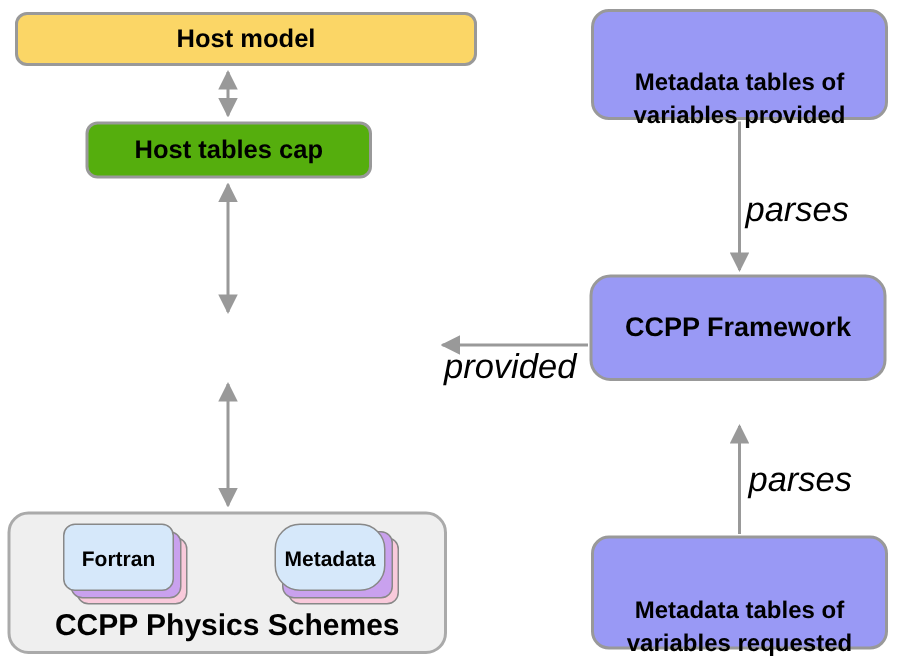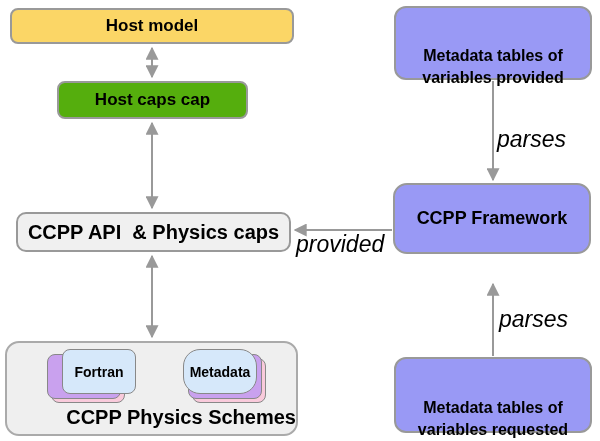--- a/index.html
+++ b/index.html
@@ -24,38 +24,38 @@
     position: absolute;
     border: 2px solid #999999;
     display: flex;
     align-items: center;
     justify-content: center;
     text-align: center;
     font-weight: bold;
   }
   .node span { display: block; }
 
-  .host-model      { left: 10px;  top: 8px;   width: 284px; height: 36px; border-radius: 8px;  font-size: 17px; }
+  .host-model      { left: 10px;  top: 8px;   width: 308px; height: 36px; border-radius: 8px;  font-size: 17px; }
   .host-model-cap  { left: 57px;  top: 81px;  width: 191px; height: 38px; border-radius: 8px;  font-size: 17px; }
   .ccpp-api        { left: 16px;  top: 212px; width: 275px; height: 40px; border-radius: 10px; font-size: 20px; }
   .ccpp-api span   { white-space: pre; }
   .framework       { left: 393px; top: 183px; width: 198px; height: 71px; border-radius: 14px; font-size: 18px; }
   .meta-provided   { left: 394px; top: 6px;   width: 198px; height: 74px; border-radius: 12px; font-size: 16px; line-height: 22px; }
   .meta-requested  { left: 394px; top: 357px; width: 198px; height: 76px; border-radius: 12px; font-size: 16px; line-height: 22px; }
   .meta-provided span, .meta-requested span { white-space: pre-line; margin-top: 48px; }
 
   .physics {
     left: 5px; top: 341px; width: 293px; height: 95px;
     border-radius: 14px; border-color: #aaaaaa;
     display: block;
   }
   .physics-label {
     position: absolute;
     left: 0; right: 0; bottom: 5px;
-    text-align: right;
+    text-align: center;
     font-weight: bold;
     font-size: 20px;
   }
   .stack { position: absolute; width: 84px; height: 55px; }
   .stack-fortran  { left: 35px; top: 6px; }
   .stack-metadata { left: 176px; top: 6px; }
   .card {
     position: absolute;
     width: 74px; height: 45px;
     border: 1.5px solid #888888;
@@ -100,33 +100,30 @@
     <line x1="493" y1="81" x2="493" y2="180" stroke="#999999" stroke-width="2" marker-end="url(#mEnd)"></line>
     <line x1="493" y1="356" x2="493" y2="284" stroke="#999999" stroke-width="2" marker-end="url(#mEnd)"></line>
     <line x1="392" y1="230" x2="295" y2="230" stroke="#999999" stroke-width="2" marker-end="url(#mEnd)"></line>
   </svg>
 
   <div class="node host-model" style="background-color: rgb(251, 214, 102);">
     <span>Host model</span>
   </div>
 
   <div class="node host-model-cap" style="background-color: rgb(85, 174, 13);">
-    <span>Host caps cap</span>
+    <span>Host tables cap</span>
   </div>
 
-  <div class="node ccpp-api" style="background-color: rgb(240, 240, 240);">
-    <span>CCPP API  &amp; Physics caps</span>
-  </div>
 
   <div class="node physics" style="background-color: rgb(239, 239, 239);">
 
     <div class="stack stack-fortran">
       <div class="card back" style="background-color: rgb(249, 202, 219);"></div>
       <div class="card mid" style="background-color: rgb(201, 161, 238);"></div>
-      <div class="card front" style="background-color: rgb(214, 232, 250); margin-left: 20px;">
+      <div class="card front" style="background-color: rgb(214, 232, 250);">
         <span>Fortran</span>
       </div>
     </div>
 
     <div class="stack stack-metadata">
       <div class="card back" style="background-color: rgb(249, 202, 219);"></div>
       <div class="card mid" style="background-color: rgb(201, 161, 238);"></div>
       <div class="card front" style="background-color: rgb(214, 232, 250); border-radius: 17px;">
         <span>Metadata</span>
       </div>

